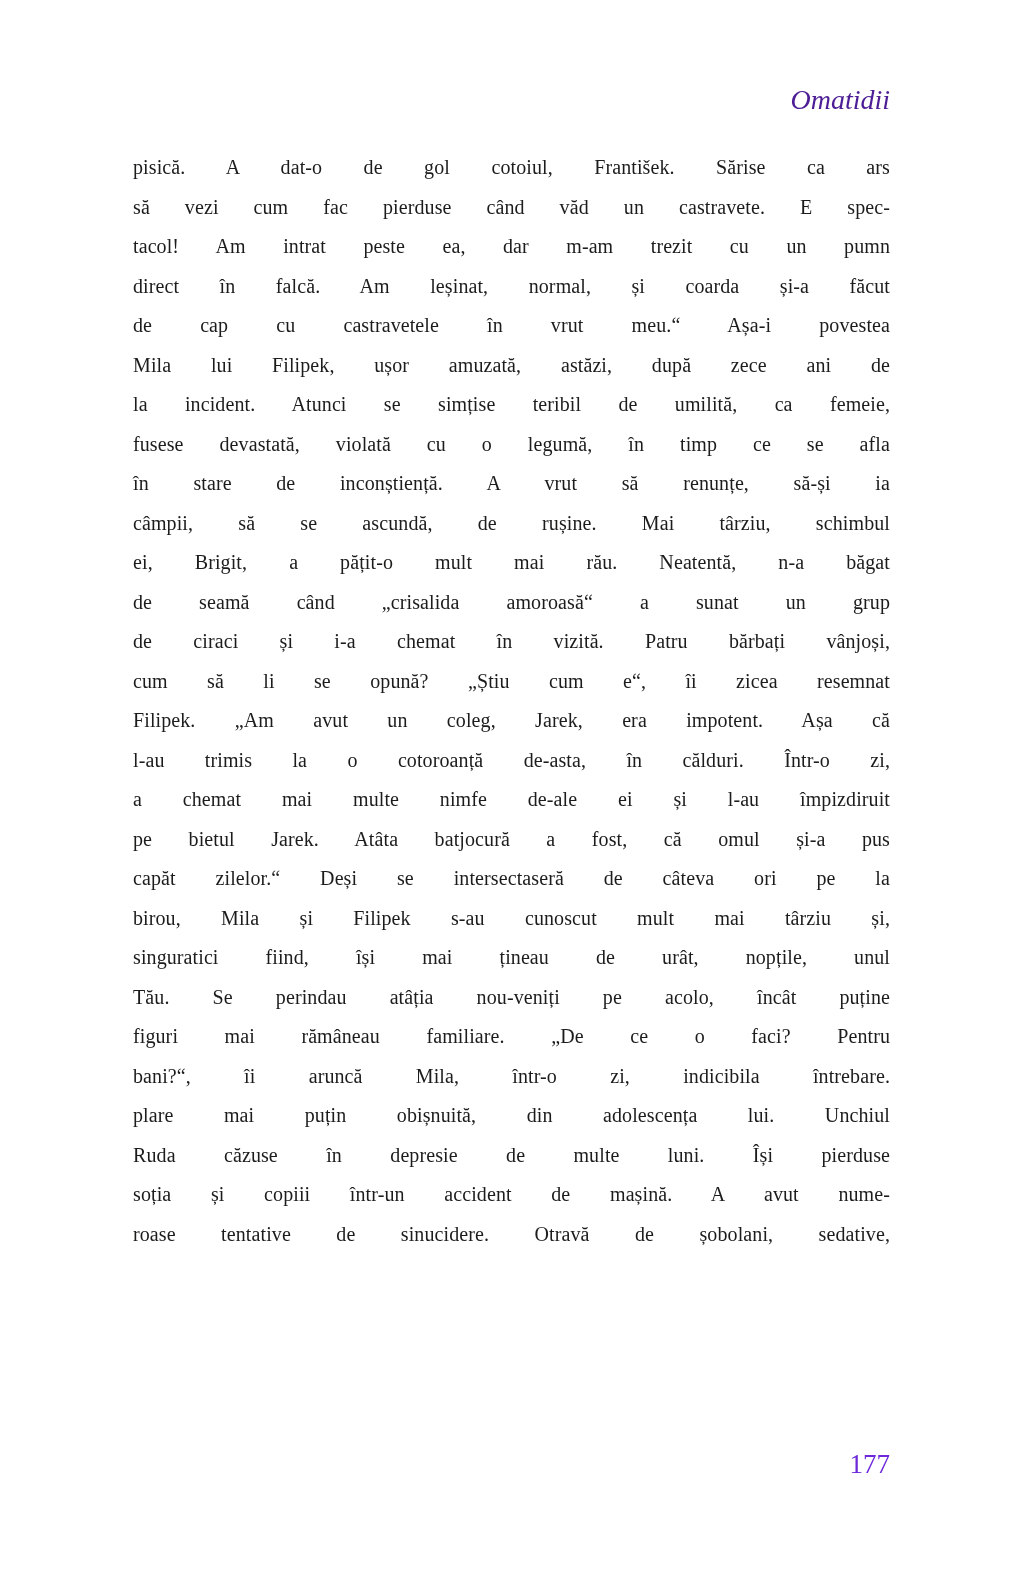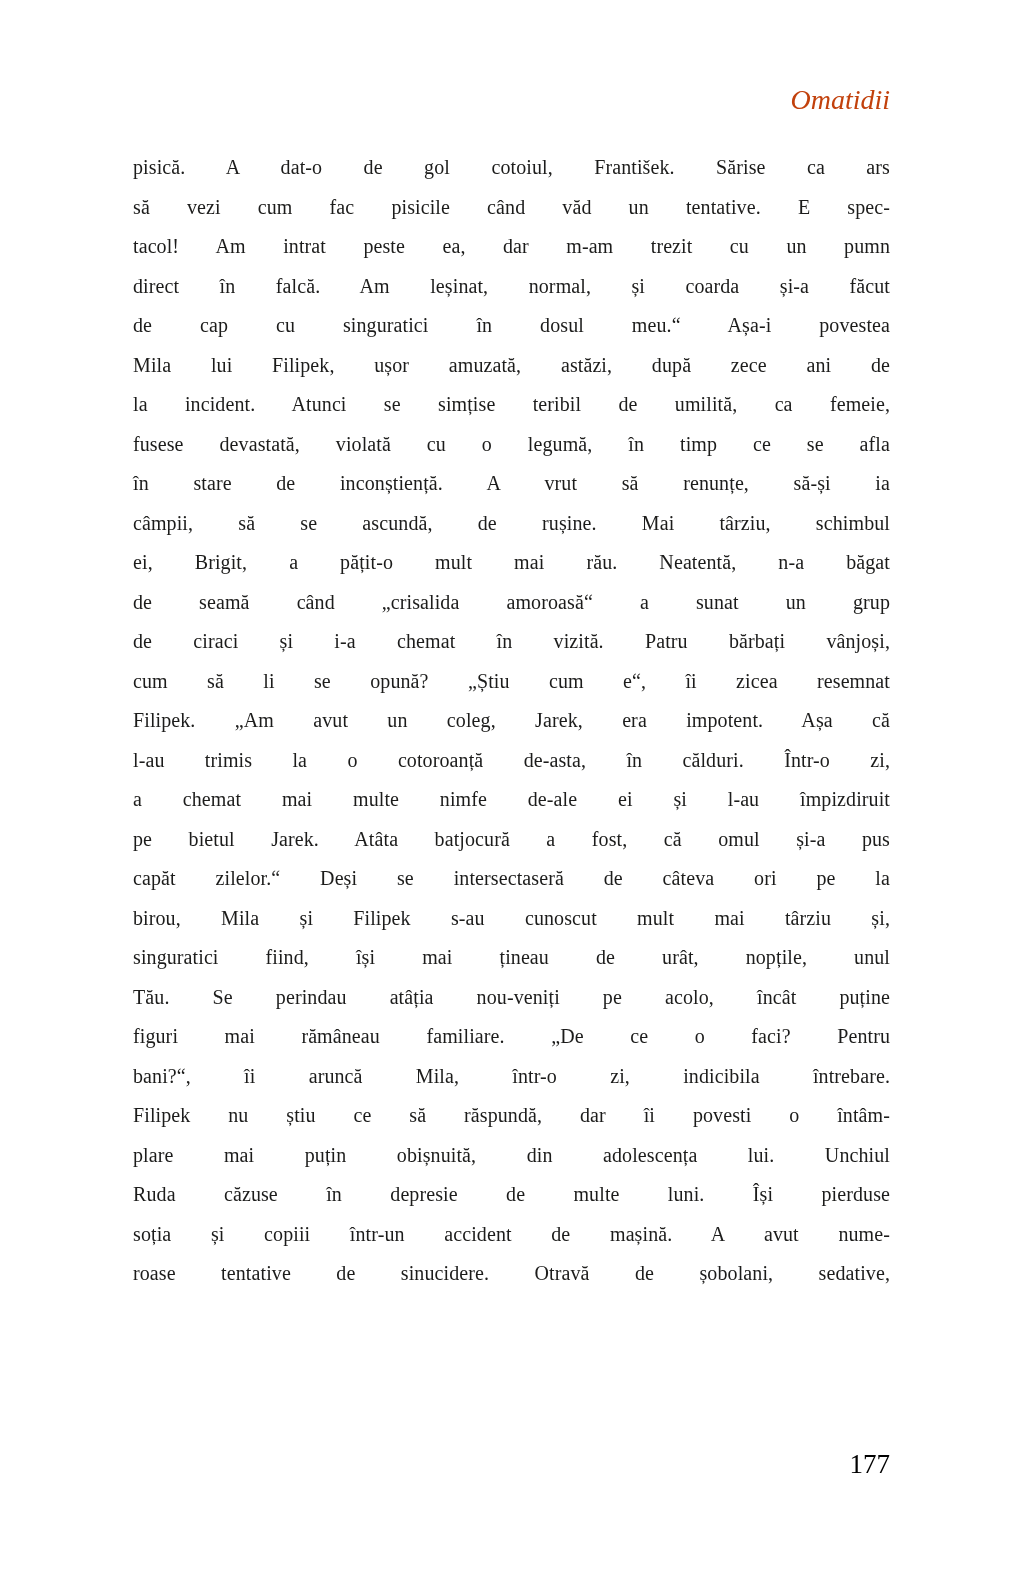--- a/index.html
+++ b/index.html
@@ -16,21 +16,21 @@
     color: #1c1c1b;
     overflow: hidden;
   }
   .running-head {
     position: absolute;
     top: 84px;
     right: 134px;
     font-style: italic;
     font-size: 28px;
     line-height: 32px;
-    color: #c2410c;
+    color: #4c1d95;
   }
   .body-text {
     position: absolute;
     top: 148px;
     left: 133px;
     width: 757px;
     font-size: 20px;
   }
   .text-line {
     line-height: 39.5px;
@@ -40,55 +40,54 @@
     white-space: nowrap;
     letter-spacing: 0.1px;
   }
   
   .page-number {
     position: absolute;
     top: 1448px;
     right: 134px;
     font-size: 27px;
     line-height: 32px;
-    color: #000000;
+    color: #6d28d9;
   }
 </style>
 </head>
 <body>
 
 <div class="page">
   <div class="running-head">Omatidii</div>
 
   <div class="body-text">
       <div class="text-line">pisică. A dat-o de gol cotoiul, František. Sărise ca ars</div>
-      <div class="text-line">să vezi cum fac pisicile când văd un tentative. E spec-</div>
+      <div class="text-line">să vezi cum fac pierduse când văd un castravete. E spec-</div>
       <div class="text-line">tacol! Am intrat peste ea, dar m-am trezit cu un pumn</div>
       <div class="text-line">direct în falcă. Am leșinat, normal, și coarda și-a făcut</div>
-      <div class="text-line">de cap cu singuratici în dosul meu.“ Așa-i povestea</div>
+      <div class="text-line">de cap cu castravetele în vrut meu.“ Așa-i povestea</div>
       <div class="text-line">Mila lui Filipek, ușor amuzată, astăzi, după zece ani de</div>
       <div class="text-line">la incident. Atunci se simțise teribil de umilită, ca femeie,</div>
       <div class="text-line">fusese devastată, violată cu o legumă, în timp ce se afla</div>
       <div class="text-line">în stare de inconștiență. A vrut să renunțe, să-și ia</div>
       <div class="text-line">câmpii, să se ascundă, de rușine. Mai târziu, schimbul</div>
       <div class="text-line">ei, Brigit, a pățit-o mult mai rău. Neatentă, n-a băgat</div>
       <div class="text-line">de seamă când „crisalida amoroasă“ a sunat un grup</div>
       <div class="text-line">de ciraci și i-a chemat în vizită. Patru bărbați vânjoși,</div>
       <div class="text-line">cum să li se opună? „Știu cum e“, îi zicea resemnat</div>
       <div class="text-line">Filipek. „Am avut un coleg, Jarek, era impotent. Așa că</div>
       <div class="text-line">l-au trimis la o cotoroanță de-asta, în călduri. Într-o zi,</div>
       <div class="text-line">a chemat mai multe nimfe de-ale ei și l-au împizdiruit</div>
       <div class="text-line">pe bietul Jarek. Atâta batjocură a fost, că omul și-a pus</div>
       <div class="text-line">capăt zilelor.“ Deși se intersectaseră de câteva ori pe la</div>
       <div class="text-line">birou, Mila și Filipek s-au cunoscut mult mai târziu și,</div>
       <div class="text-line">singuratici fiind, își mai țineau de urât, nopțile, unul</div>
       <div class="text-line">Tău. Se perindau atâția nou-veniți pe acolo, încât puține</div>
       <div class="text-line">figuri mai rămâneau familiare. „De ce o faci? Pentru</div>
       <div class="text-line">bani?“, îi aruncă Mila, într-o zi, indicibila întrebare.</div>
-      <div class="text-line">Filipek nu știu ce să răspundă, dar îi povesti o întâm-</div>
       <div class="text-line">plare mai puțin obișnuită, din adolescența lui. Unchiul</div>
       <div class="text-line">Ruda căzuse în depresie de multe luni. Își pierduse</div>
       <div class="text-line">soția și copiii într-un accident de mașină. A avut nume-</div>
       <div class="text-line">roase tentative de sinucidere. Otravă de șobolani, sedative,</div>
     </div>
 
   <div class="page-number">177</div>
 </div>
 
 </body></html>

